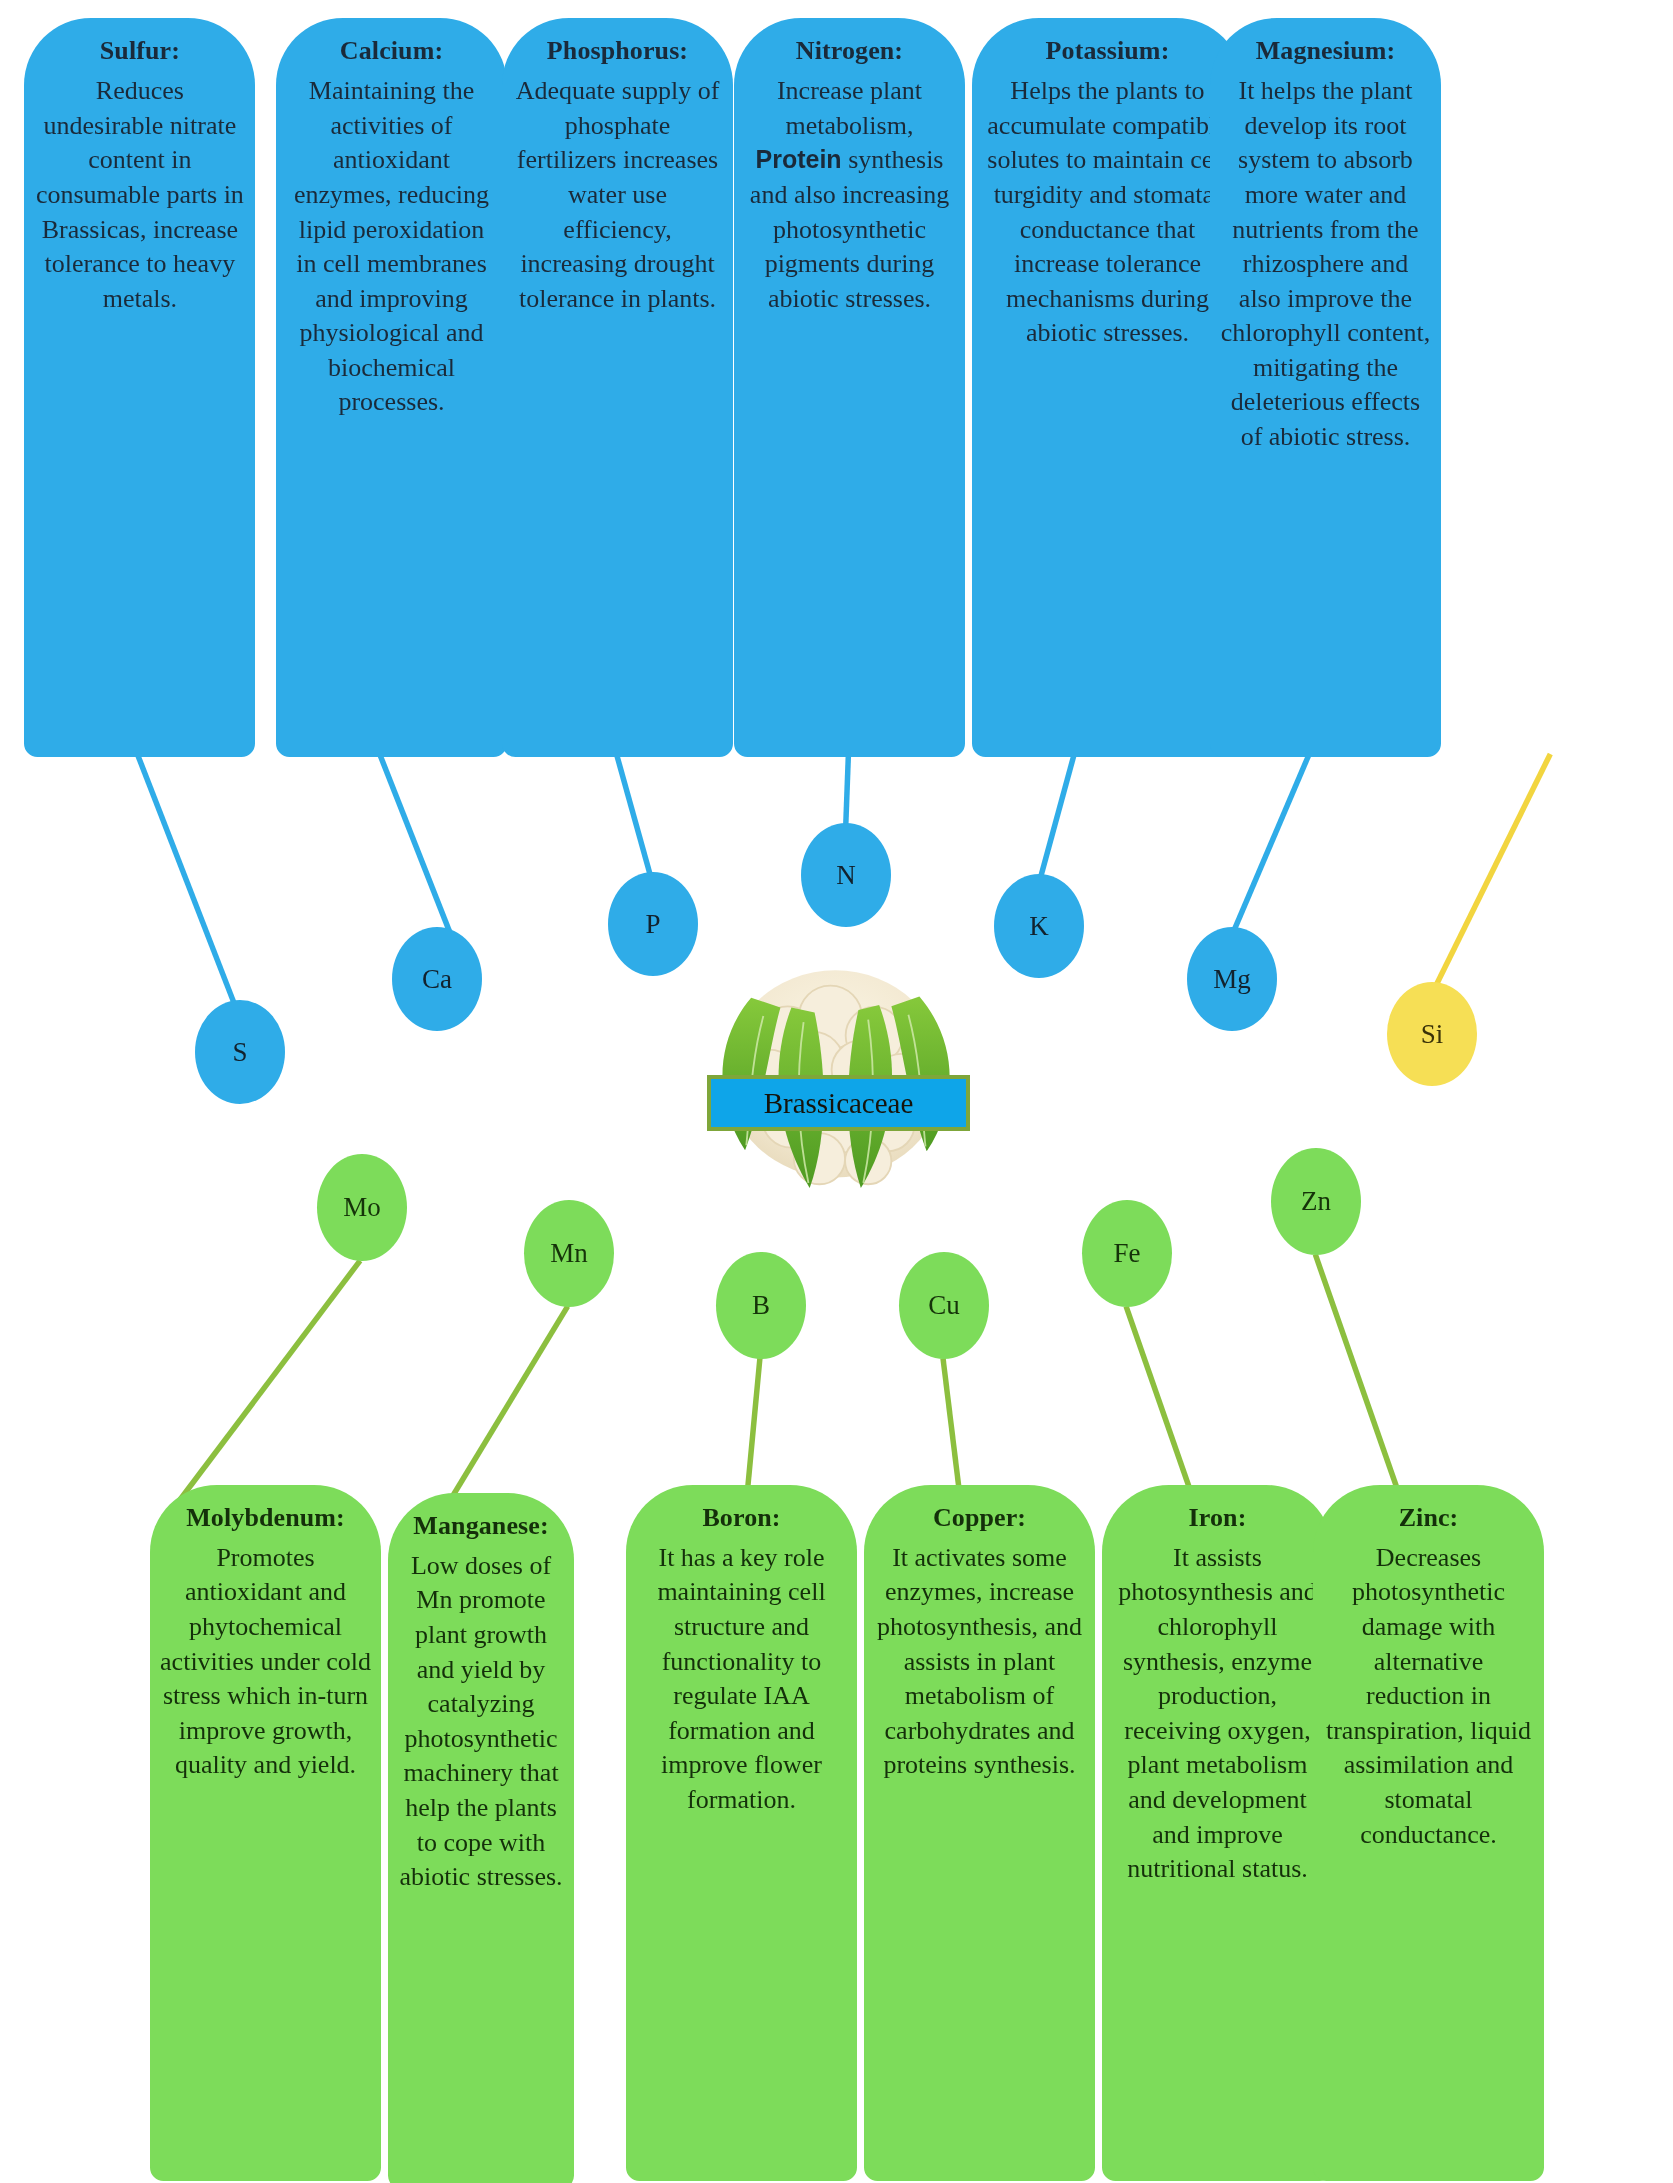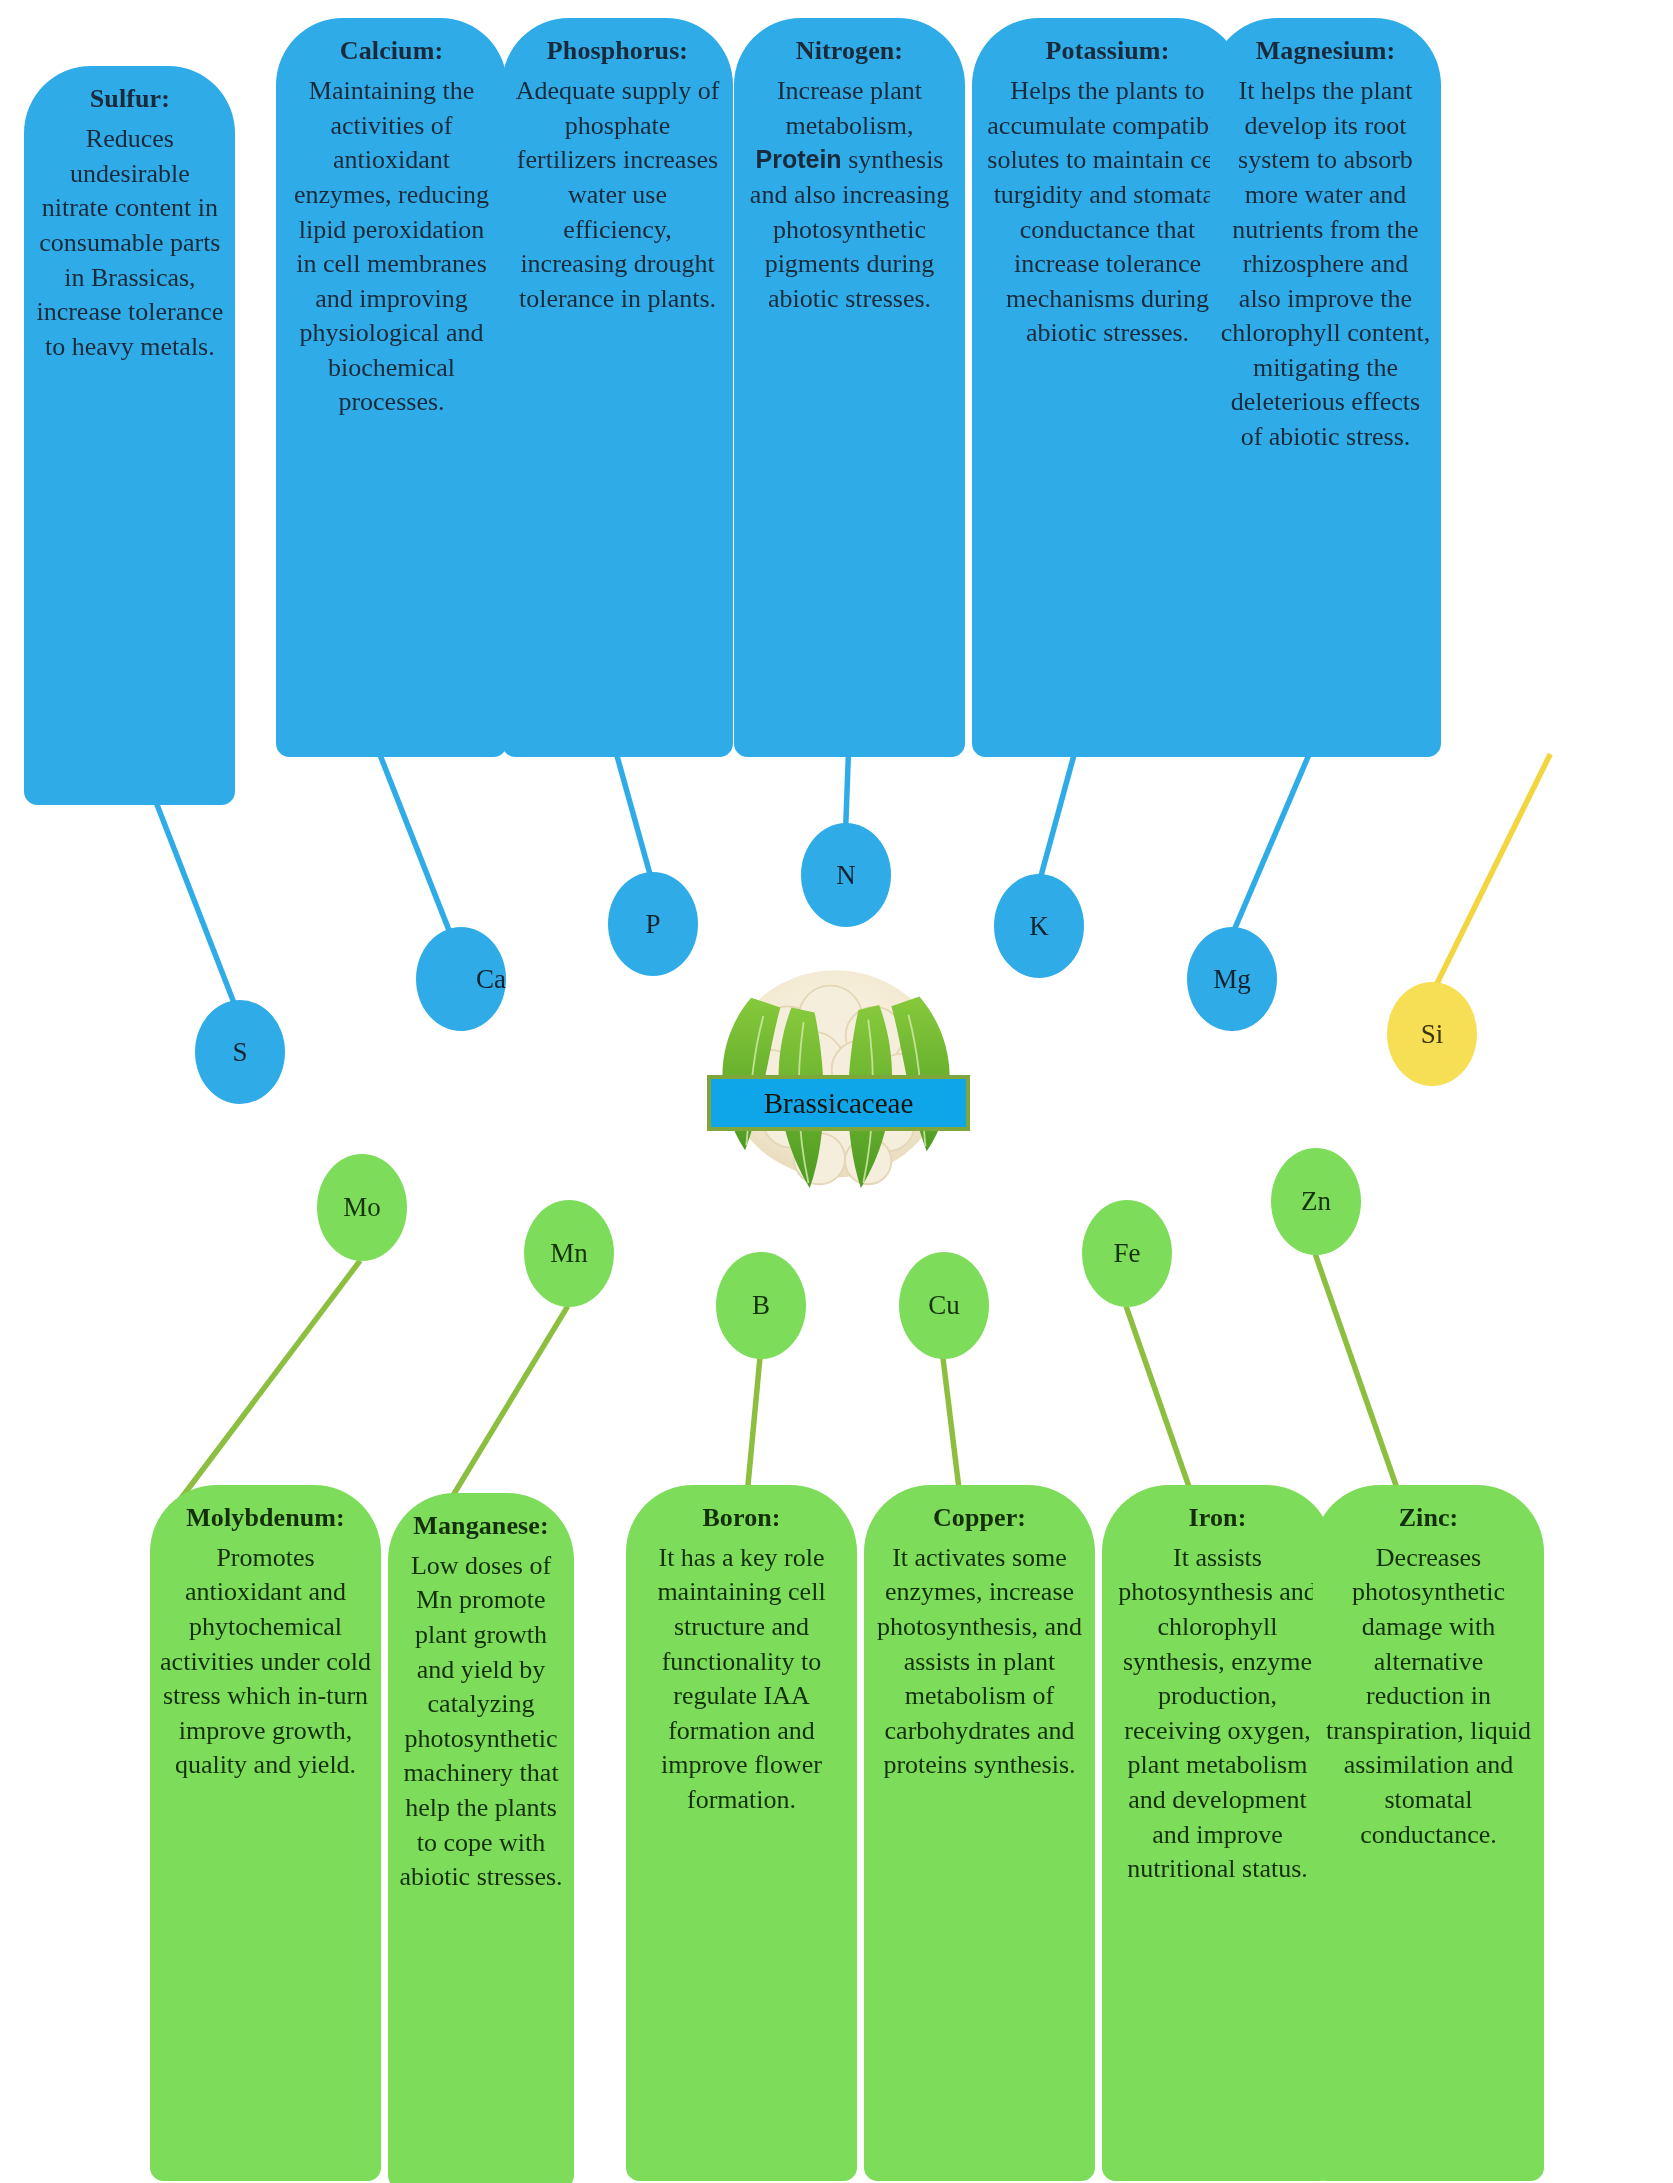--- a/index.html
+++ b/index.html
@@ -116,21 +116,21 @@
     <path d="M2540,1235 L2345,1630" stroke="#F2D53F" stroke-width="9" fill="none"></path>
 
     <path d="M590,2065 L285,2470" stroke="#8CBF3F" stroke-width="9" fill="none"></path>
     <path d="M930,2140 L730,2470" stroke="#8CBF3F" stroke-width="9" fill="none"></path>
     <path d="M1245,2225 L1222,2470" stroke="#8CBF3F" stroke-width="9" fill="none"></path>
     <path d="M1545,2225 L1575,2470" stroke="#8CBF3F" stroke-width="9" fill="none"></path>
     <path d="M1845,2140 L1960,2470" stroke="#8CBF3F" stroke-width="9" fill="none"></path>
     <path d="M2155,2055 L2300,2470" stroke="#8CBF3F" stroke-width="9" fill="none"></path>
   </svg>
 
-  <div class="panel blue" style="left:24.4px;   top:18.3px;  width:211px; height:739px;margin-top:48px;">
+  <div class="panel blue" style="left:24.4px;   top:18.3px;  width:231px; height:739px;">
     <span class="ttl">Sulfur:</span>
     <span class="body">Reduces undesirable nitrate content in consumable parts in Brassicas, increase tolerance to heavy metals.</span>
   </div>
 
   <div class="panel blue" style="left:276px;  top:18.3px;  width:231px; height:739px;">
     <span class="ttl">Calcium:</span>
     <span class="body">Maintaining the activities of antioxidant enzymes, reducing lipid peroxidation in cell membranes and improving physiological and biochemical processes.</span>
   </div>
 
   <div class="panel blue" style="left:502px;  top:18.3px;  width:231px; height:739px;">
@@ -150,21 +150,21 @@
 
   <div class="panel blue" style="left:1210px; top:18.3px;  width:231px; height:739px;">
     <span class="ttl">Magnesium:</span>
     <span class="body">It helps the plant develop its root system to absorb more water and nutrients from the rhizosphere and also improve the chlorophyll content, mitigating the deleterious effects of abiotic stress.</span>
   </div>
 
 
   <div class="bubble blue" style="left:195px;  top:1000px; width:90px; height:104px;">
       <span>S</span>
     </div>
-  <div class="bubble blue" style="left:416px;  top:927px; width:90px; height:104px;justify-content:flex-end;">
+  <div class="bubble blue" style="left:392px;  top:927px; width:90px; height:104px;">
       <span>Ca</span>
     </div>
   <div class="bubble blue" style="left:608px;  top:872px; width:90px; height:104px;">
       <span>P</span>
     </div>
   <div class="bubble blue" style="left:801px; top:823px; width:90px; height:104px;">
       <span>N</span>
     </div>
   <div class="bubble blue" style="left:994px; top:874px; width:90px; height:104px;">
       <span>K</span>

